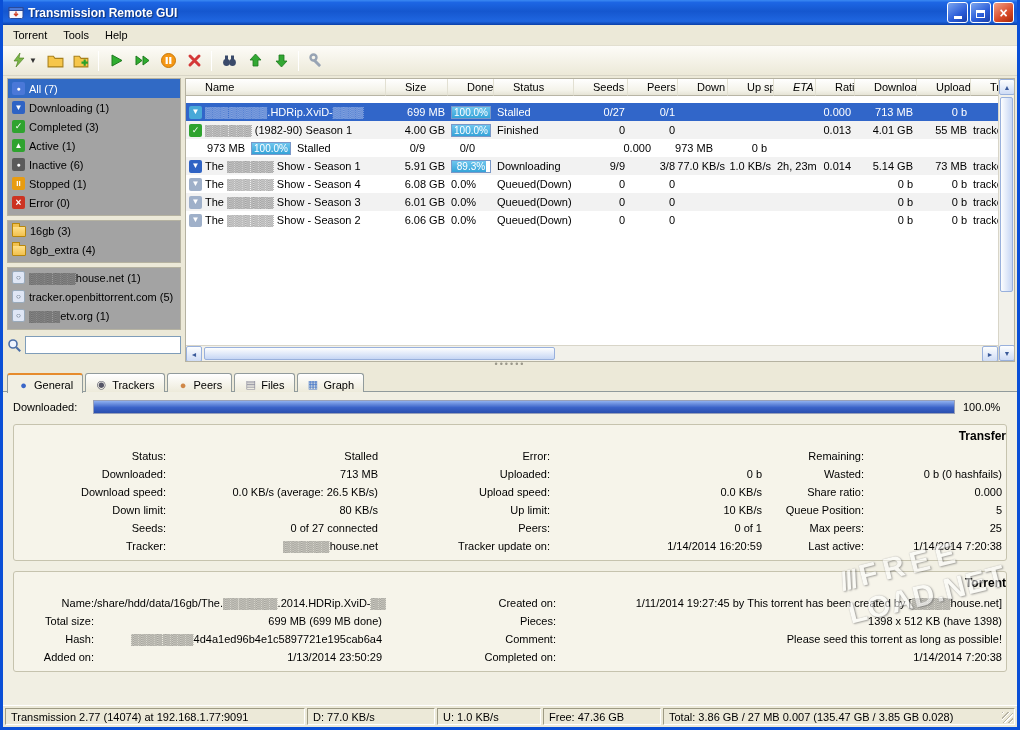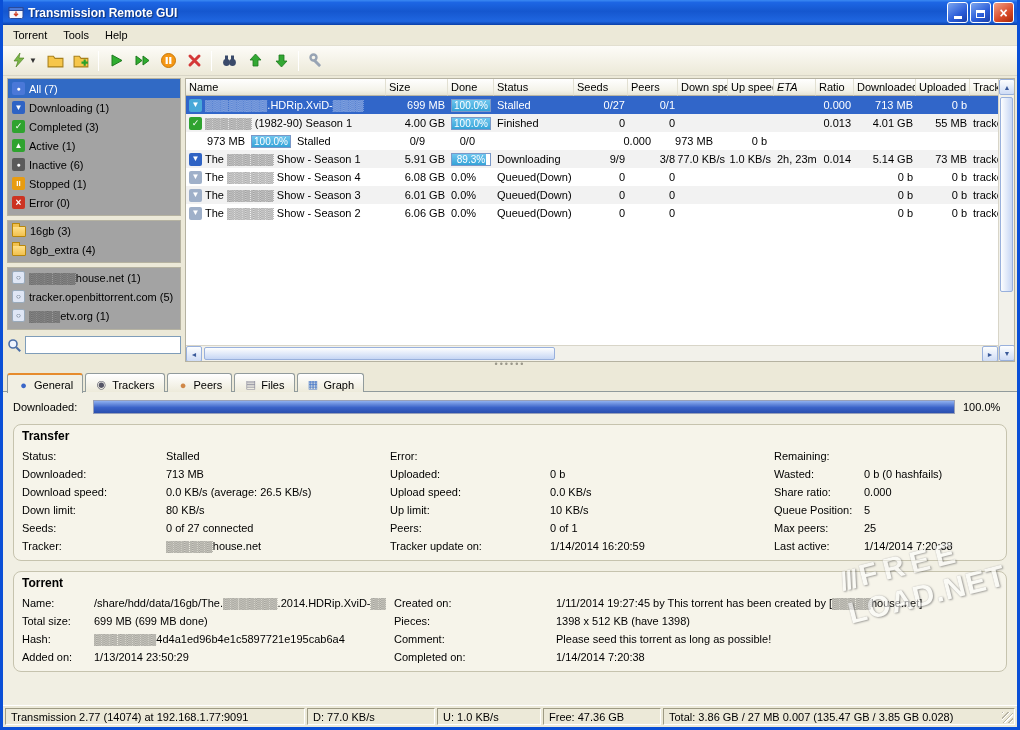--- a/index.html
+++ b/index.html
@@ -63,23 +63,23 @@
   .ic-general{color:#3a66c8;} .ic-general::before{content:"●";}
   .ic-trackerstab{color:#556;} .ic-trackerstab::before{content:"◉";}
   .ic-peers{color:#d08848;} .ic-peers::before{content:"●";}
   .ic-files{color:#888899;} .ic-files::before{content:"▤";}
   .ic-graph{color:#4a7ac8;} .ic-graph::before{content:"▦";}
 
   
   .listwrap { flex:1; border:1px solid #b5b2a1; background:#fff; display:flex; overflow:hidden; }
   .list-main { flex:1; display:flex; flex-direction:column; overflow:hidden; }
   .lheader { display:flex; height:17px; flex:none; }
-  .hcell { flex:none; padding:2px 3px 0; background:linear-gradient(#ffffff,#f4f3ea 70%,#e6e4d6);
+  .hcell { flex:none; padding:2px 19px 0; background:linear-gradient(#ffffff,#f4f3ea 70%,#e6e4d6);
            border-right:1px solid #e2e0d2; border-bottom:1px solid #b8b5a5; white-space:nowrap; overflow:hidden; }
-  .lrows { flex:1; overflow:hidden; }
+  .lrows { flex:1; overflow:hidden;margin-top:7px; }
   .trow { display:flex; height:18px; align-items:center; width:850px; }
   .trow:nth-child(even) { background:#f2f2f2; }
   .trow.sel { background:#3166c9; color:#fff; }
   .cell { flex:none; padding:0 3px; white-space:nowrap; overflow:hidden; display:flex; align-items:center; gap:3px; height:18px; }
   .cell.r { justify-content:flex-end; }
   .pbar { width:100%; height:13px; border:1px solid #7a98c8; background:#fff; position:relative; }
   .pfill { height:100%; background:linear-gradient(#6ec6ee,#35a3d8); }
   .plabel { position:absolute; inset:0; text-align:center; font-size:10px; color:#fff; line-height:12px; }
 
   
@@ -102,21 +102,21 @@
          background:linear-gradient(#ffffff,#ece9d8); }
   .tab.active { background:#f1efe3; border-top:2px solid #e68b2c; margin-bottom:-1px; z-index:2; }
 
   
   .details { flex:1; background:#f1efe3; padding:7px 8px 0; overflow:hidden; position:relative; }
   .dl-row { display:flex; align-items:center; gap:8px; margin:1px 2px 10px; }
   .dl-label { width:72px; flex:none; }
   .dl-bar { flex:1; height:14px; border:1px solid #98a0b8; background:#fff; }
   .dl-fill { height:100%; background:linear-gradient(#8fb0f0,#3a62c8 55%,#2a4fae); }
   .dl-pct { width:44px; flex:none; }
-  .groupbox { border:1px solid #c6c3ae; border-radius:8px; margin:0 2px 10px; background:#f6f4ea; padding-bottom:5px; }
+  .groupbox { border:1px solid #c6c3ae; border-radius:3px; margin:0 2px 10px; background:#f6f4ea; padding-bottom:5px;text-align:right; }
   .gb-title { font-weight:bold; font-size:12px; padding:4px 0 4px 8px; }
   .grid6 { display:grid; grid-template-columns:152px 216px 168px 216px 98px 1fr; }
   .grid4 { display:grid; grid-template-columns:80px 292px 170px 1fr; }
   .glbl { padding-left:8px; height:18px; line-height:18px; white-space:nowrap; overflow:hidden; }
   .gval { height:18px; line-height:18px; white-space:nowrap; overflow:hidden; padding-right:4px; }
 
   
   .statusbar { height:22px; flex:none; display:flex; gap:2px; padding:2px; background:#ece9d8; border-top:1px solid #fff; }
   .sb-panel { border:1px solid; border-color:#9e9b84 #fff #fff #9e9b84; padding:1px 5px; line-height:15px; white-space:nowrap; overflow:hidden; }
   .p0{width:300px;} .p1{width:128px;} .p2{width:104px;} .p3{width:118px;} .p4{flex:1; position:relative;}

